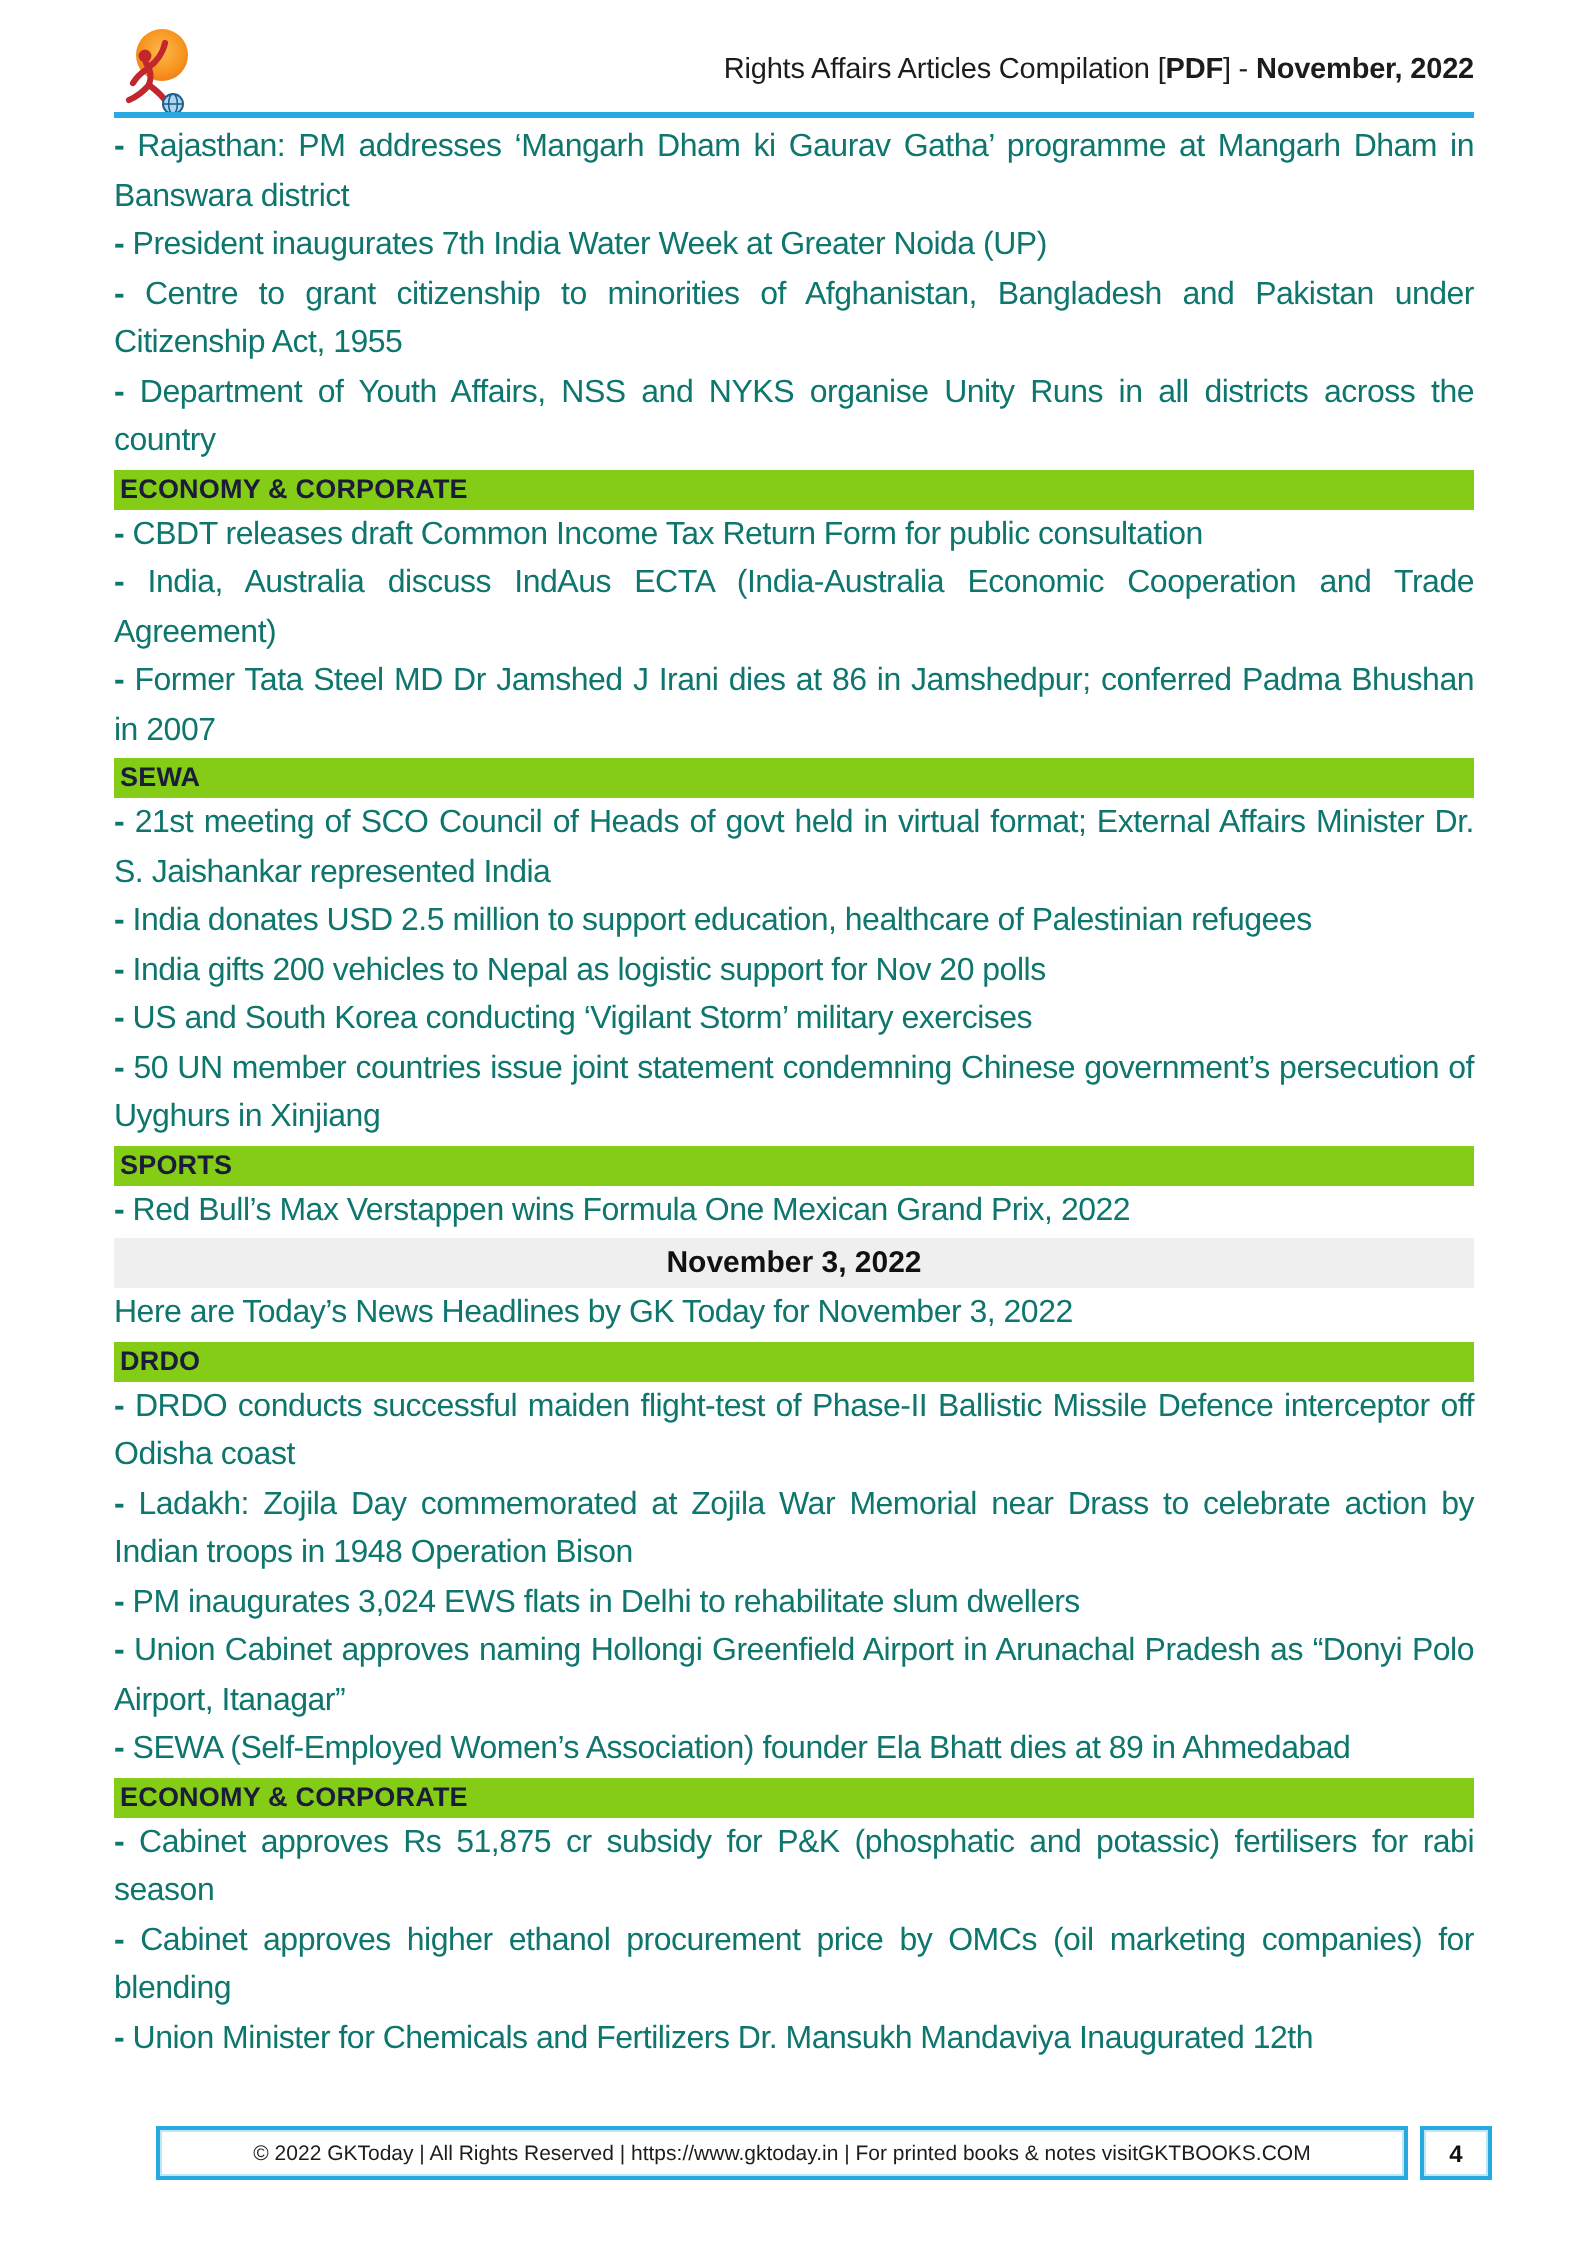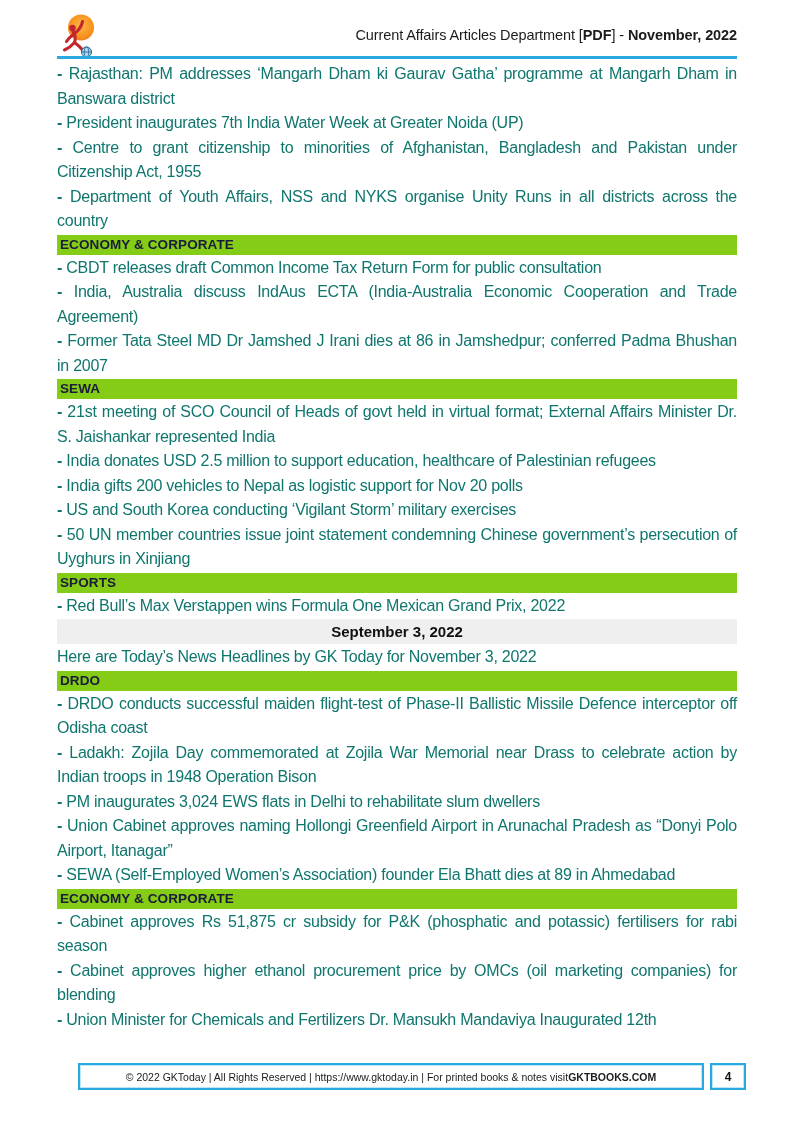--- a/index.html
+++ b/index.html
@@ -83,21 +83,21 @@
     flex: 1;
     border: 2px solid #29a9e0;
     box-shadow: inset 0 0 0 1px #bde6f7;
     display: flex;
     align-items: center;
     justify-content: center;
     font-size: 10.5px;
     color: #1c1c1c;
     white-space: nowrap;
   }
-  .footer-box .bold { font-weight: bold; }
+  .footer-box .bold { font-weight: normal; }
   .page-num-box {
     width: 32px;
     border: 2px solid #29a9e0;
     box-shadow: inset 0 0 0 1px #bde6f7;
     display: flex;
     align-items: center;
     justify-content: center;
     font-size: 12px;
     font-weight: bold;
     color: #111111;
@@ -127,21 +127,21 @@
           <path d="M17.5,29.5 C14.5,33 11,35.5 7.5,37"></path>
           <path d="M17.5,29.5 C21.5,32.5 24.5,35 26.5,38.5"></path>
         </g>
         <g>
           <circle cx="29.5" cy="39" r="5" fill="#aed6f1" stroke="#21618c" stroke-width="1"></circle>
           <ellipse cx="29.5" cy="39" rx="2.2" ry="5" fill="none" stroke="#21618c" stroke-width="0.8"></ellipse>
           <line x1="24.5" y1="39" x2="34.5" y2="39" stroke="#21618c" stroke-width="0.8"></line>
         </g>
       </svg>
     </div>
-    <div class="header-title"><span>Current Affairs Articles Department [</span><span class="bold">PDF</span><span>] - </span><span class="bold">November, 2022</span></div>
+    <div class="header-title"><span>Rights Affairs Articles Compilation [</span><span class="bold">PDF</span><span>] - </span><span class="bold">November, 2022</span></div>
   </div>
 
   <div class="header-rule"></div>
 
   <div class="content">
       <p class="news-item"><span class="bullet">- </span>Rajasthan: PM addresses ‘Mangarh Dham ki Gaurav Gatha’ programme at Mangarh Dham in Banswara district</p>
       <p class="news-item"><span class="bullet">- </span>President inaugurates 7th India Water Week at Greater Noida (UP)</p>
       <p class="news-item"><span class="bullet">- </span>Centre to grant citizenship to minorities of Afghanistan, Bangladesh and Pakistan under Citizenship Act, 1955</p>
       <p class="news-item"><span class="bullet">- </span>Department of Youth Affairs, NSS and NYKS organise Unity Runs in all districts across the country</p>
       <div class="section-bar">ECONOMY &amp; CORPORATE</div>
@@ -149,21 +149,21 @@
       <p class="news-item"><span class="bullet">- </span>India, Australia discuss IndAus ECTA (India-Australia Economic Cooperation and Trade Agreement)</p>
       <p class="news-item"><span class="bullet">- </span>Former Tata Steel MD Dr Jamshed J Irani dies at 86 in Jamshedpur; conferred Padma Bhushan in 2007</p>
       <div class="section-bar">SEWA</div>
       <p class="news-item"><span class="bullet">- </span>21st meeting of SCO Council of Heads of govt held in virtual format; External Affairs Minister Dr. S. Jaishankar represented India</p>
       <p class="news-item"><span class="bullet">- </span>India donates USD 2.5 million to support education, healthcare of Palestinian refugees</p>
       <p class="news-item"><span class="bullet">- </span>India gifts 200 vehicles to Nepal as logistic support for Nov 20 polls</p>
       <p class="news-item"><span class="bullet">- </span>US and South Korea conducting ‘Vigilant Storm’ military exercises</p>
       <p class="news-item"><span class="bullet">- </span>50 UN member countries issue joint statement condemning Chinese government’s persecution of Uyghurs in Xinjiang</p>
       <div class="section-bar">SPORTS</div>
       <p class="news-item"><span class="bullet">- </span>Red Bull’s Max Verstappen wins Formula One Mexican Grand Prix, 2022</p>
-      <div class="date-bar">September 3, 2022</div>
+      <div class="date-bar">November 3, 2022</div>
       <p class="plain-text">Here are Today’s News Headlines by GK Today for November 3, 2022</p>
       <div class="section-bar">DRDO</div>
       <p class="news-item"><span class="bullet">- </span>DRDO conducts successful maiden flight-test of Phase-II Ballistic Missile Defence interceptor off Odisha coast</p>
       <p class="news-item"><span class="bullet">- </span>Ladakh: Zojila Day commemorated at Zojila War Memorial near Drass to celebrate action by Indian troops in 1948 Operation Bison</p>
       <p class="news-item"><span class="bullet">- </span>PM inaugurates 3,024 EWS flats in Delhi to rehabilitate slum dwellers</p>
       <p class="news-item"><span class="bullet">- </span>Union Cabinet approves naming Hollongi Greenfield Airport in Arunachal Pradesh as “Donyi Polo Airport, Itanagar”</p>
       <p class="news-item"><span class="bullet">- </span>SEWA (Self-Employed Women’s Association) founder Ela Bhatt dies at 89 in Ahmedabad</p>
       <div class="section-bar">ECONOMY &amp; CORPORATE</div>
       <p class="news-item"><span class="bullet">- </span>Cabinet approves Rs 51,875 cr subsidy for P&amp;K (phosphatic and potassic) fertilisers for rabi season</p>
       <p class="news-item"><span class="bullet">- </span>Cabinet approves higher ethanol procurement price by OMCs (oil marketing companies) for blending</p>

